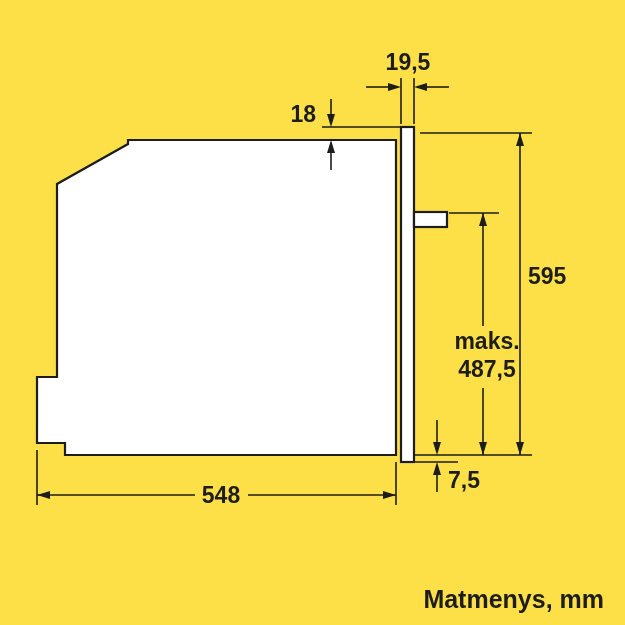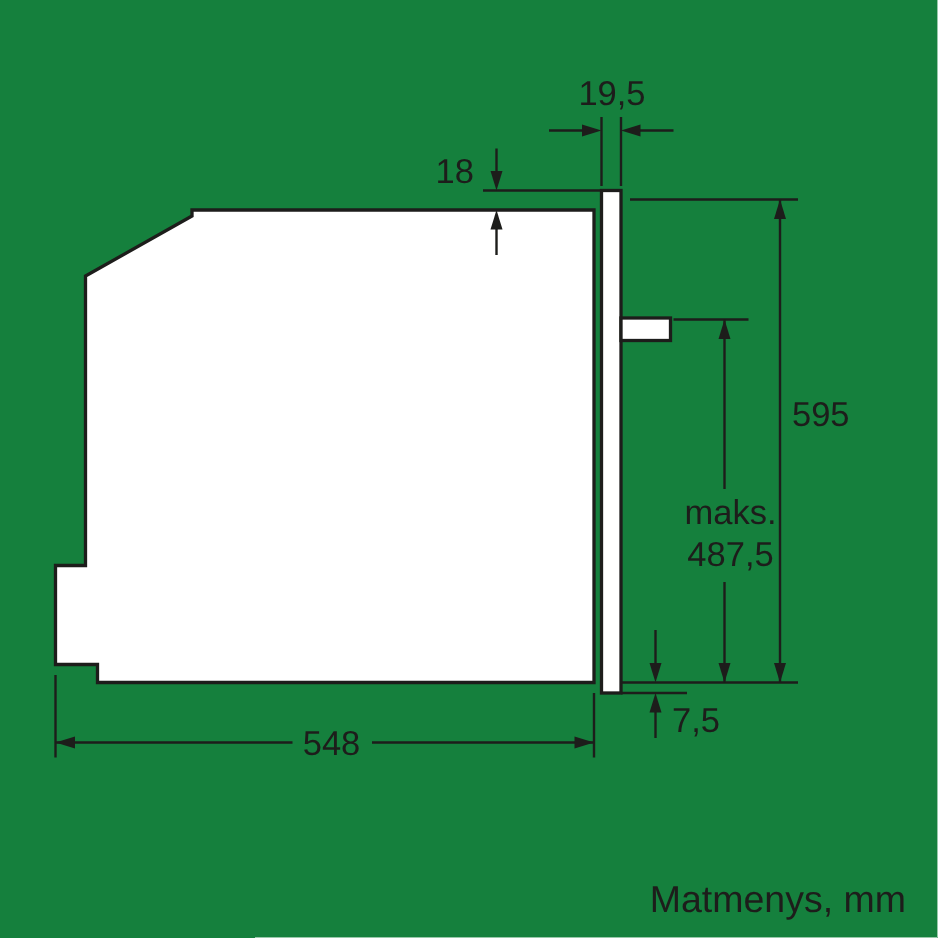--- a/index.html
+++ b/index.html
@@ -1,19 +1,20 @@
 <!DOCTYPE html>
 <html><head>
   <meta charset="utf-8">
   <style>
     html, body { margin: 0; padding: 0; background: #ffffff; }
     .page {
-      width: 625px; height: 625px; background: #15803d; position: relative;
+      width: 625px; height: 625px; background: #fde047; position: relative;
       font-family: "Liberation Sans", "DejaVu Sans", sans-serif;
       overflow: hidden;
+      font-weight: bold;
     }
     svg { display: block; }
     .ln  { stroke: #1d1d1b; fill: none; stroke-width: 2.2px; stroke-linejoin: miter; }
     .fillw { fill: #ffffff; }
     .dim { stroke: #1d1d1b; fill: none; stroke-width: 1.6px; }
     .ah  { fill: #1d1d1b; stroke: none; }
     text {
       fill: #1d1d1b; font-size: 23px;
       font-family: "Liberation Sans", "DejaVu Sans", sans-serif;
     }

